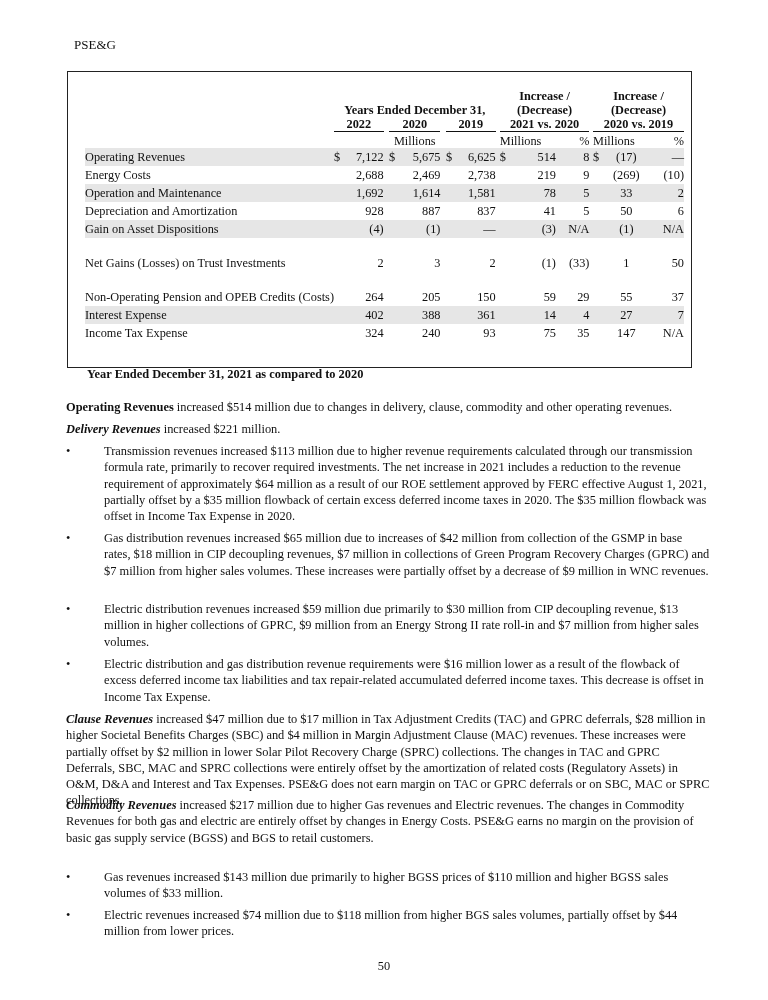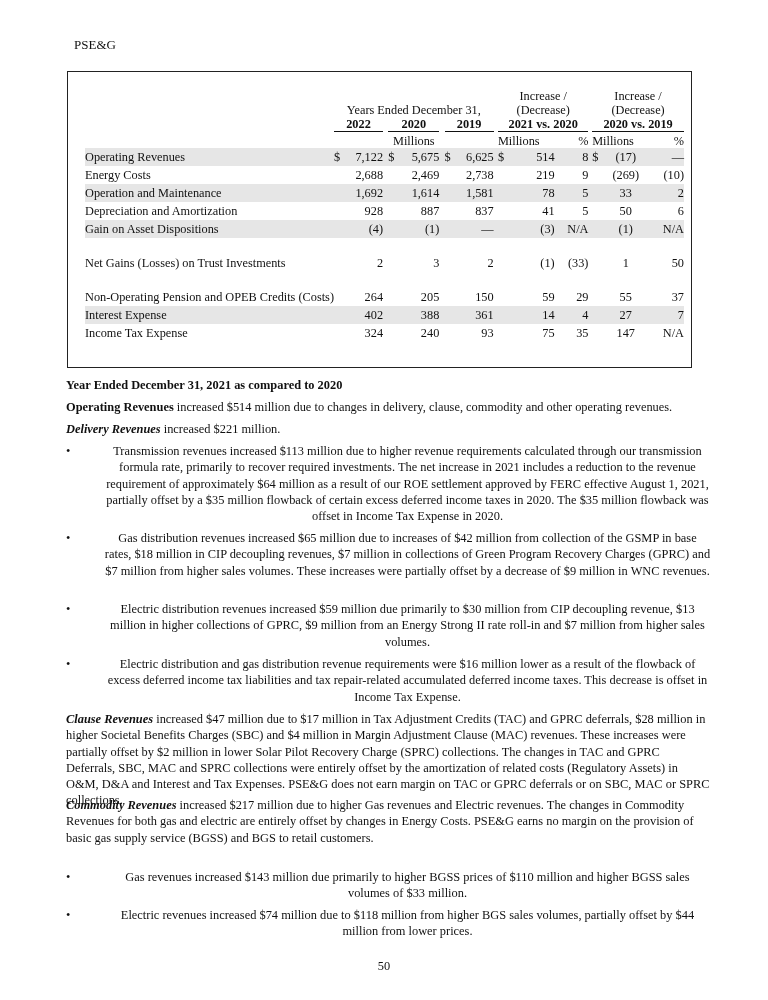--- a/index.html
+++ b/index.html
@@ -15,21 +15,21 @@
   .table-box {
     position: absolute; left: 67px; top: 71px; width: 625px; height: 297px;
     border: 1.3px solid #222; box-sizing: border-box;
   }
   table.fin {
     position: absolute; left: 17px; top: 17px;
     border-collapse: collapse; width: 599px;
     font-size: 12.3px; line-height: 14px;
   }
   table.fin td { padding: 0; vertical-align: bottom; white-space: nowrap; }
-  .hdr-group { font-weight: normal; text-align: center; }
+  .hdr-group { font-weight: bold; text-align: center; }
   .hdr-year { font-weight: bold; text-align: center; }
   .ul { border-bottom: 1.4px solid #111; }
   .units td { height: 16px; }
   tr.row td { height: 18px; vertical-align: middle; }
   tr.row.tall td { height: 32px; vertical-align: bottom; padding-bottom: 2px; }
   tr.row.shade td.c { background: #e6e6e6; }
   td.label { text-align: left; padding-left: 2px; width: 190px; white-space: normal; line-height: 14px; }
   td.num { text-align: right; }
   td.cur { text-align: left; width: 10px; padding-left: 2px; }
   td.ctr { text-align: center; }
@@ -37,21 +37,21 @@
     position: absolute; left: 66px; width: 645px;
     font-size: 12.4px; line-height: 16.3px;
   }
   .bold { font-weight: bold; }
   .bi { font-weight: bold; font-style: italic; }
   .bullet {
     position: absolute; left: 66px; width: 645px;
     font-size: 12.4px; line-height: 16.3px;
   }
   .bullet .dot { position: absolute; left: 0; top: 0; }
-  .bullet .btext { margin-left: 38px; text-align: center; }
+  .bullet .btext { margin-left: 38px; }
   .page-num {
     position: absolute; left: 0; width: 768px; top: 959px;
     text-align: center; font-size: 12.4px;
   }
 </style>
 </head>
 <body>
 
 <div class="section-title">PSE&amp;G</div>
 
@@ -288,21 +288,21 @@
           <td class="num c">35</td>
           <td class="c"></td>
           <td class="cur c"></td>
           <td class="ctr c">147</td>
           <td class="num c">N/A</td>
         </tr>
       </tbody>
   </table>
 </div>
 
-<div class="textblock bold" style="top:377px;">Year Ended December 31, 2021 as compared to 2020</div>
+<div class="textblock bold" style="top:366px;margin-left:21px;">Year Ended December 31, 2021 as compared to 2020</div>
 
 <div class="textblock" style="top:399px;">
   <span class="bold">Operating Revenues</span><span> increased $514 million due to changes in delivery, clause, commodity and other operating revenues.</span>
 </div>
 
 <div class="textblock" style="top:421px;">
   <span class="bi">Delivery Revenues</span><span> increased $221 million.</span>
 </div>
 
 <div class="bullet" style="top:443px;">

